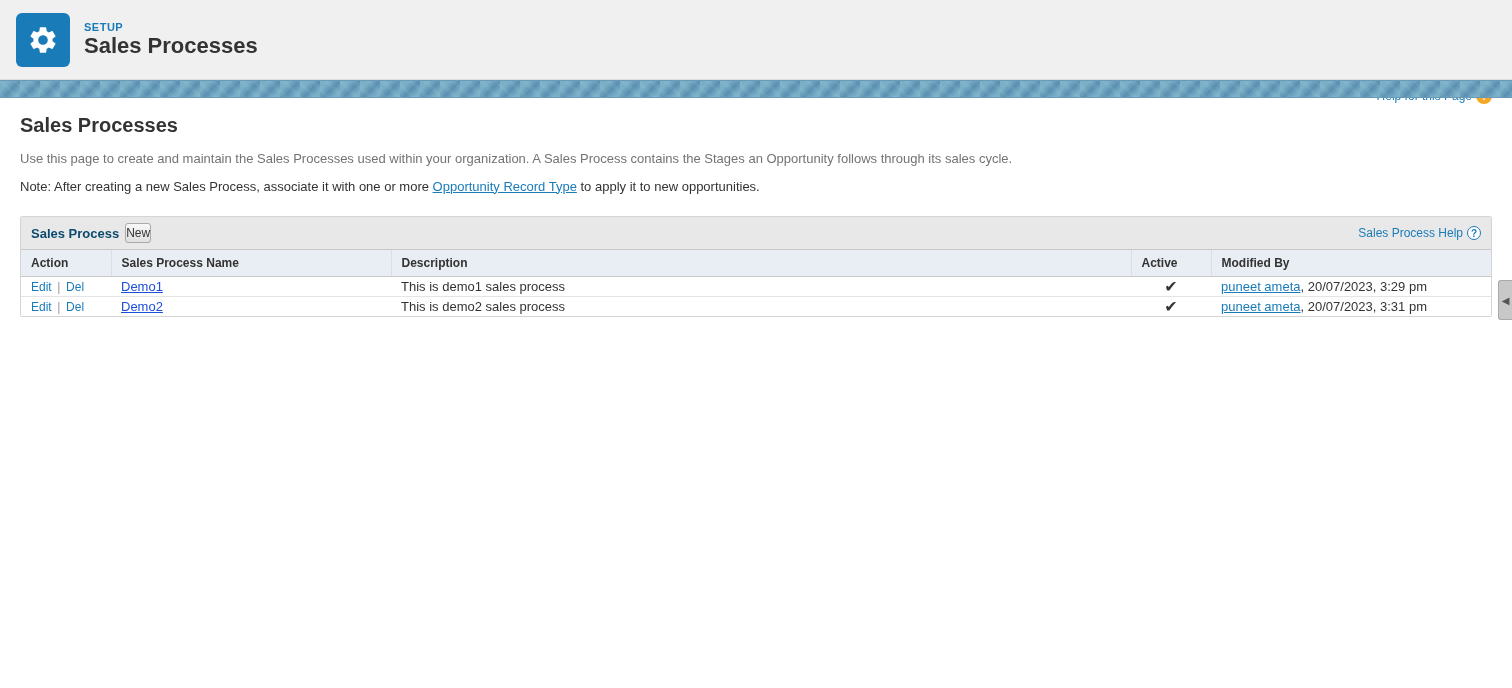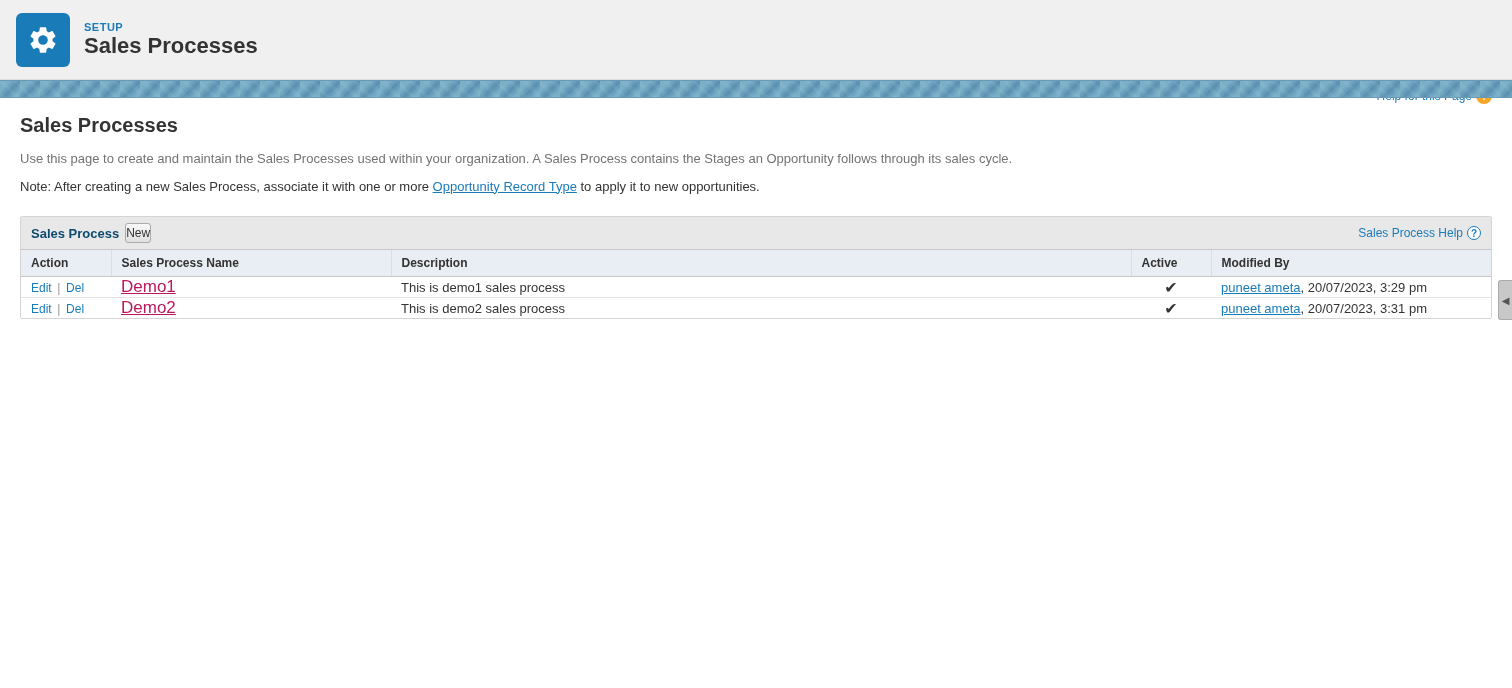--- a/index.html
+++ b/index.html
@@ -245,24 +245,24 @@
       font-size: 12px;
     }
 
     .action-separator {
       color: #999;
       margin: 0 2px;
       font-size: 12px;
     }
 
     .record-link {
-      color: #be185d;
+      color: #1d4ed8;
       text-decoration: underline;
       cursor: pointer;
-      font-size: 17px;
+      font-size: 13px;
     }
 
     .checkmark {
       font-size: 16px;
       color: #333;
     }
 
     .modified-by-link {
       color: #1a7bb9;
       text-decoration: underline;

